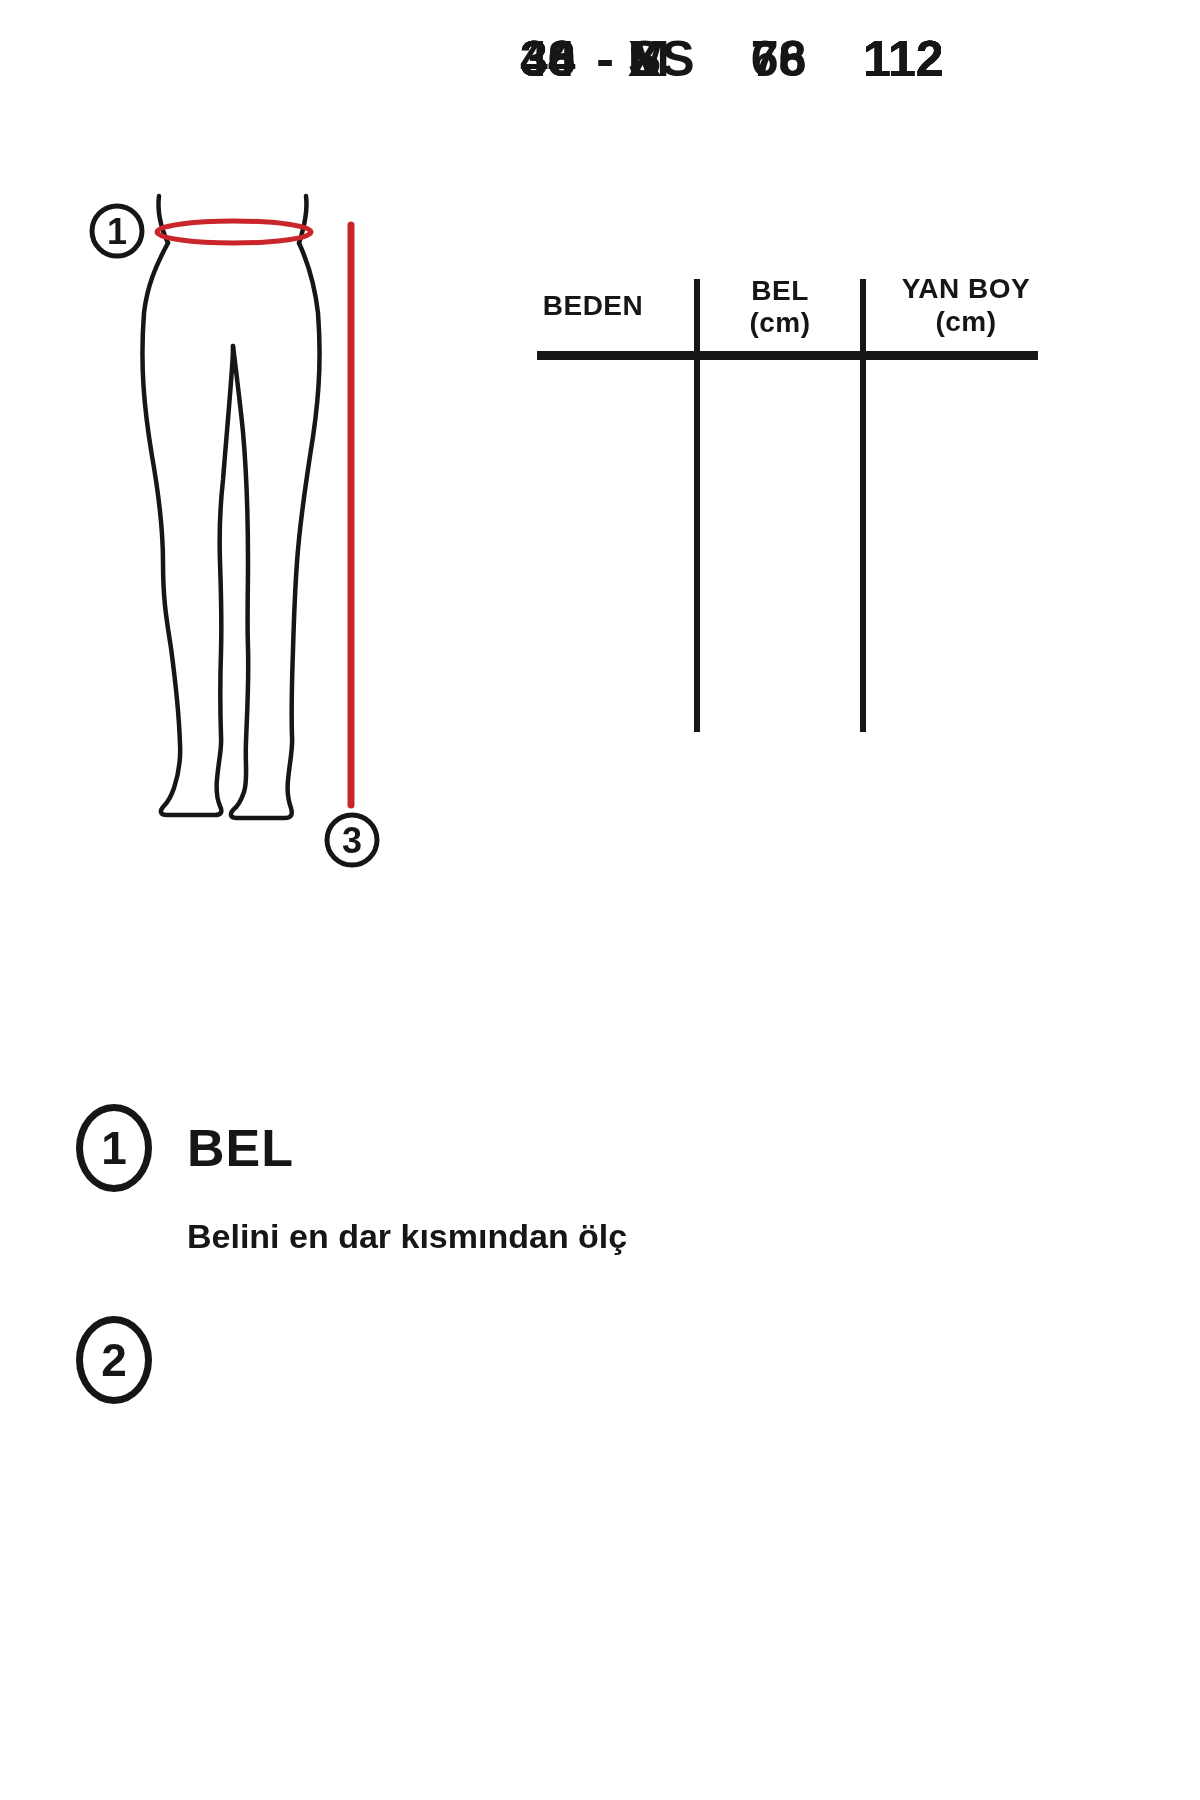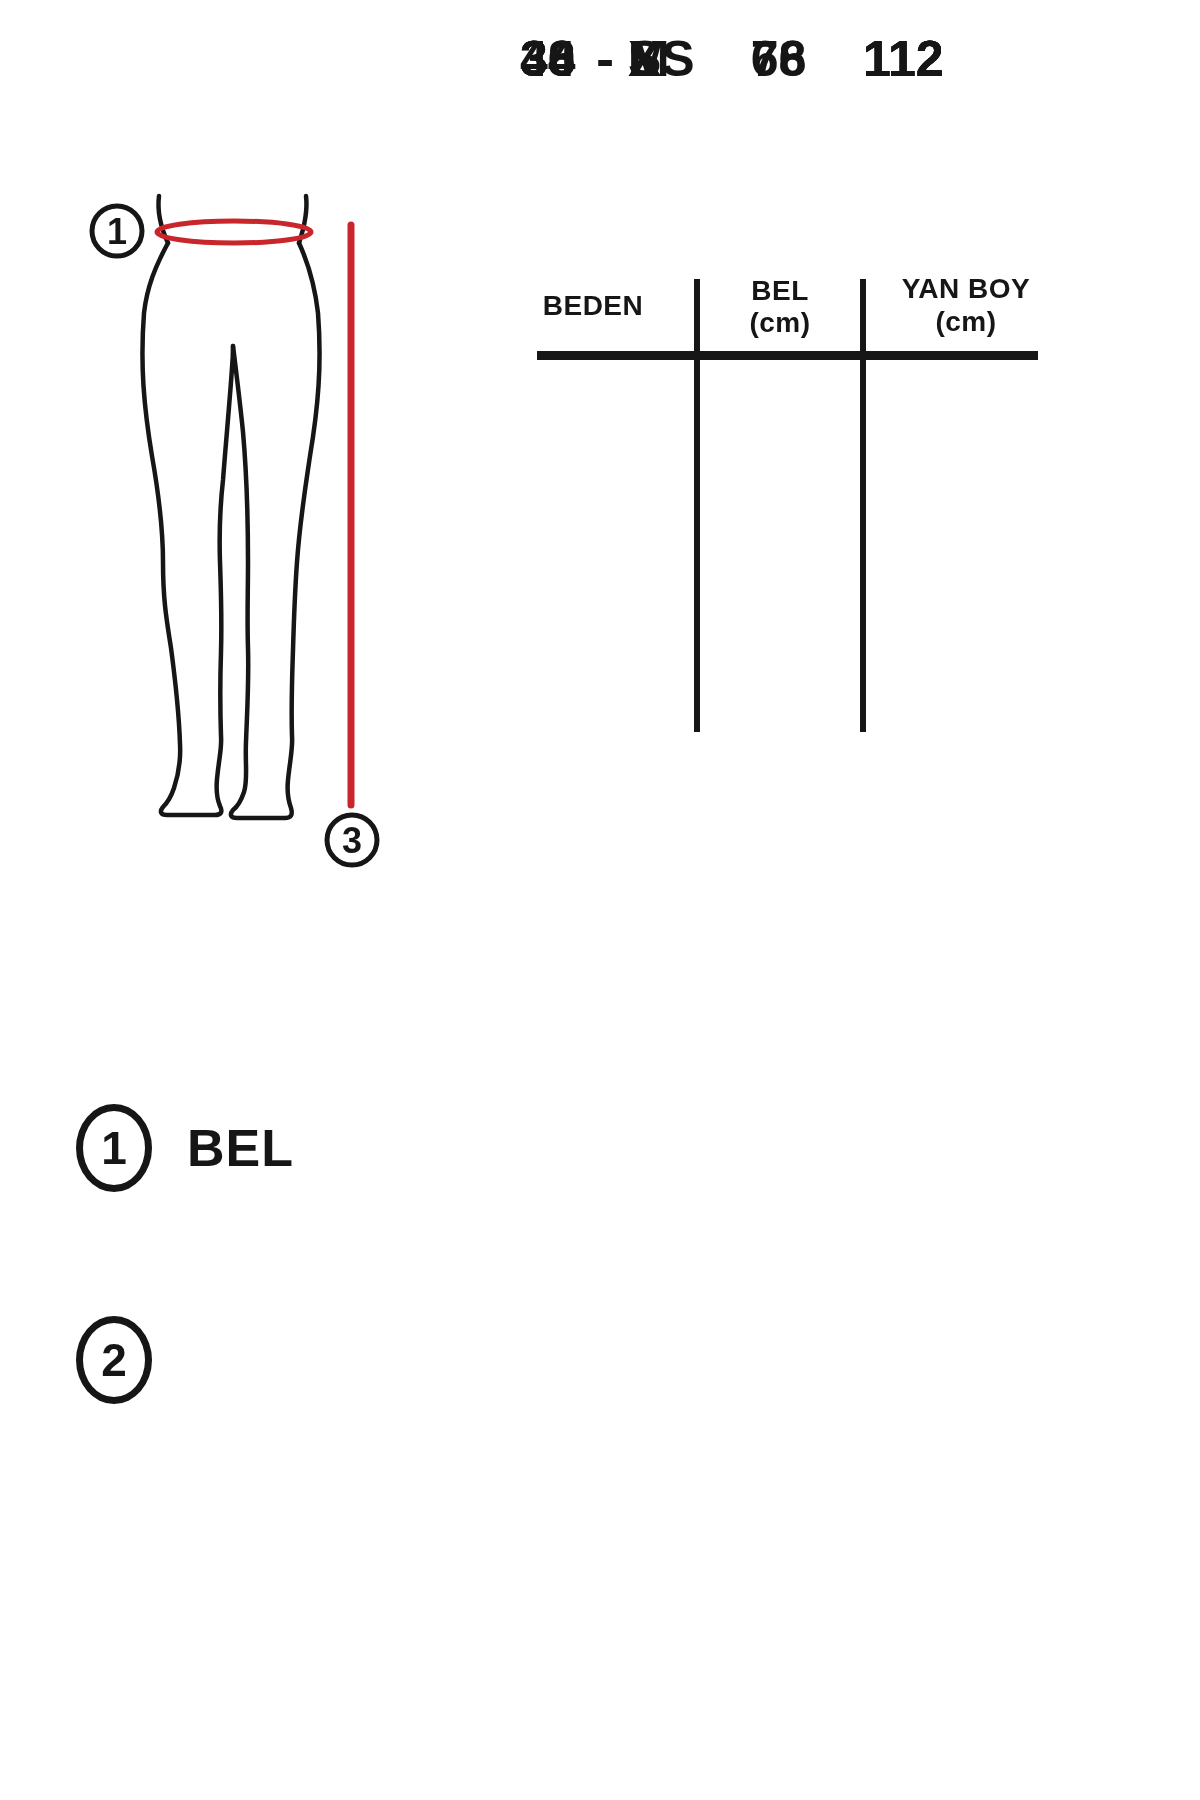--- a/index.html
+++ b/index.html
@@ -100,18 +100,19 @@
       <span class="c-dash">-</span>
       <span class="c-letter">L</span>
       <span class="c-bel">78</span>
       <span class="c-yan">112</span>
     </div>
   </div>
 
   <div class="legend-item li-1">
     <div class="legend-circle">1</div>
     <div class="legend-title">BEL</div>
+    <div class="legend-desc">Belini en dar kısmından ölç</div>
   </div>
   <div class="legend-item li-2">
     <div class="legend-circle">2</div>
   </div>
 
 </div>
 
 </body></html>

